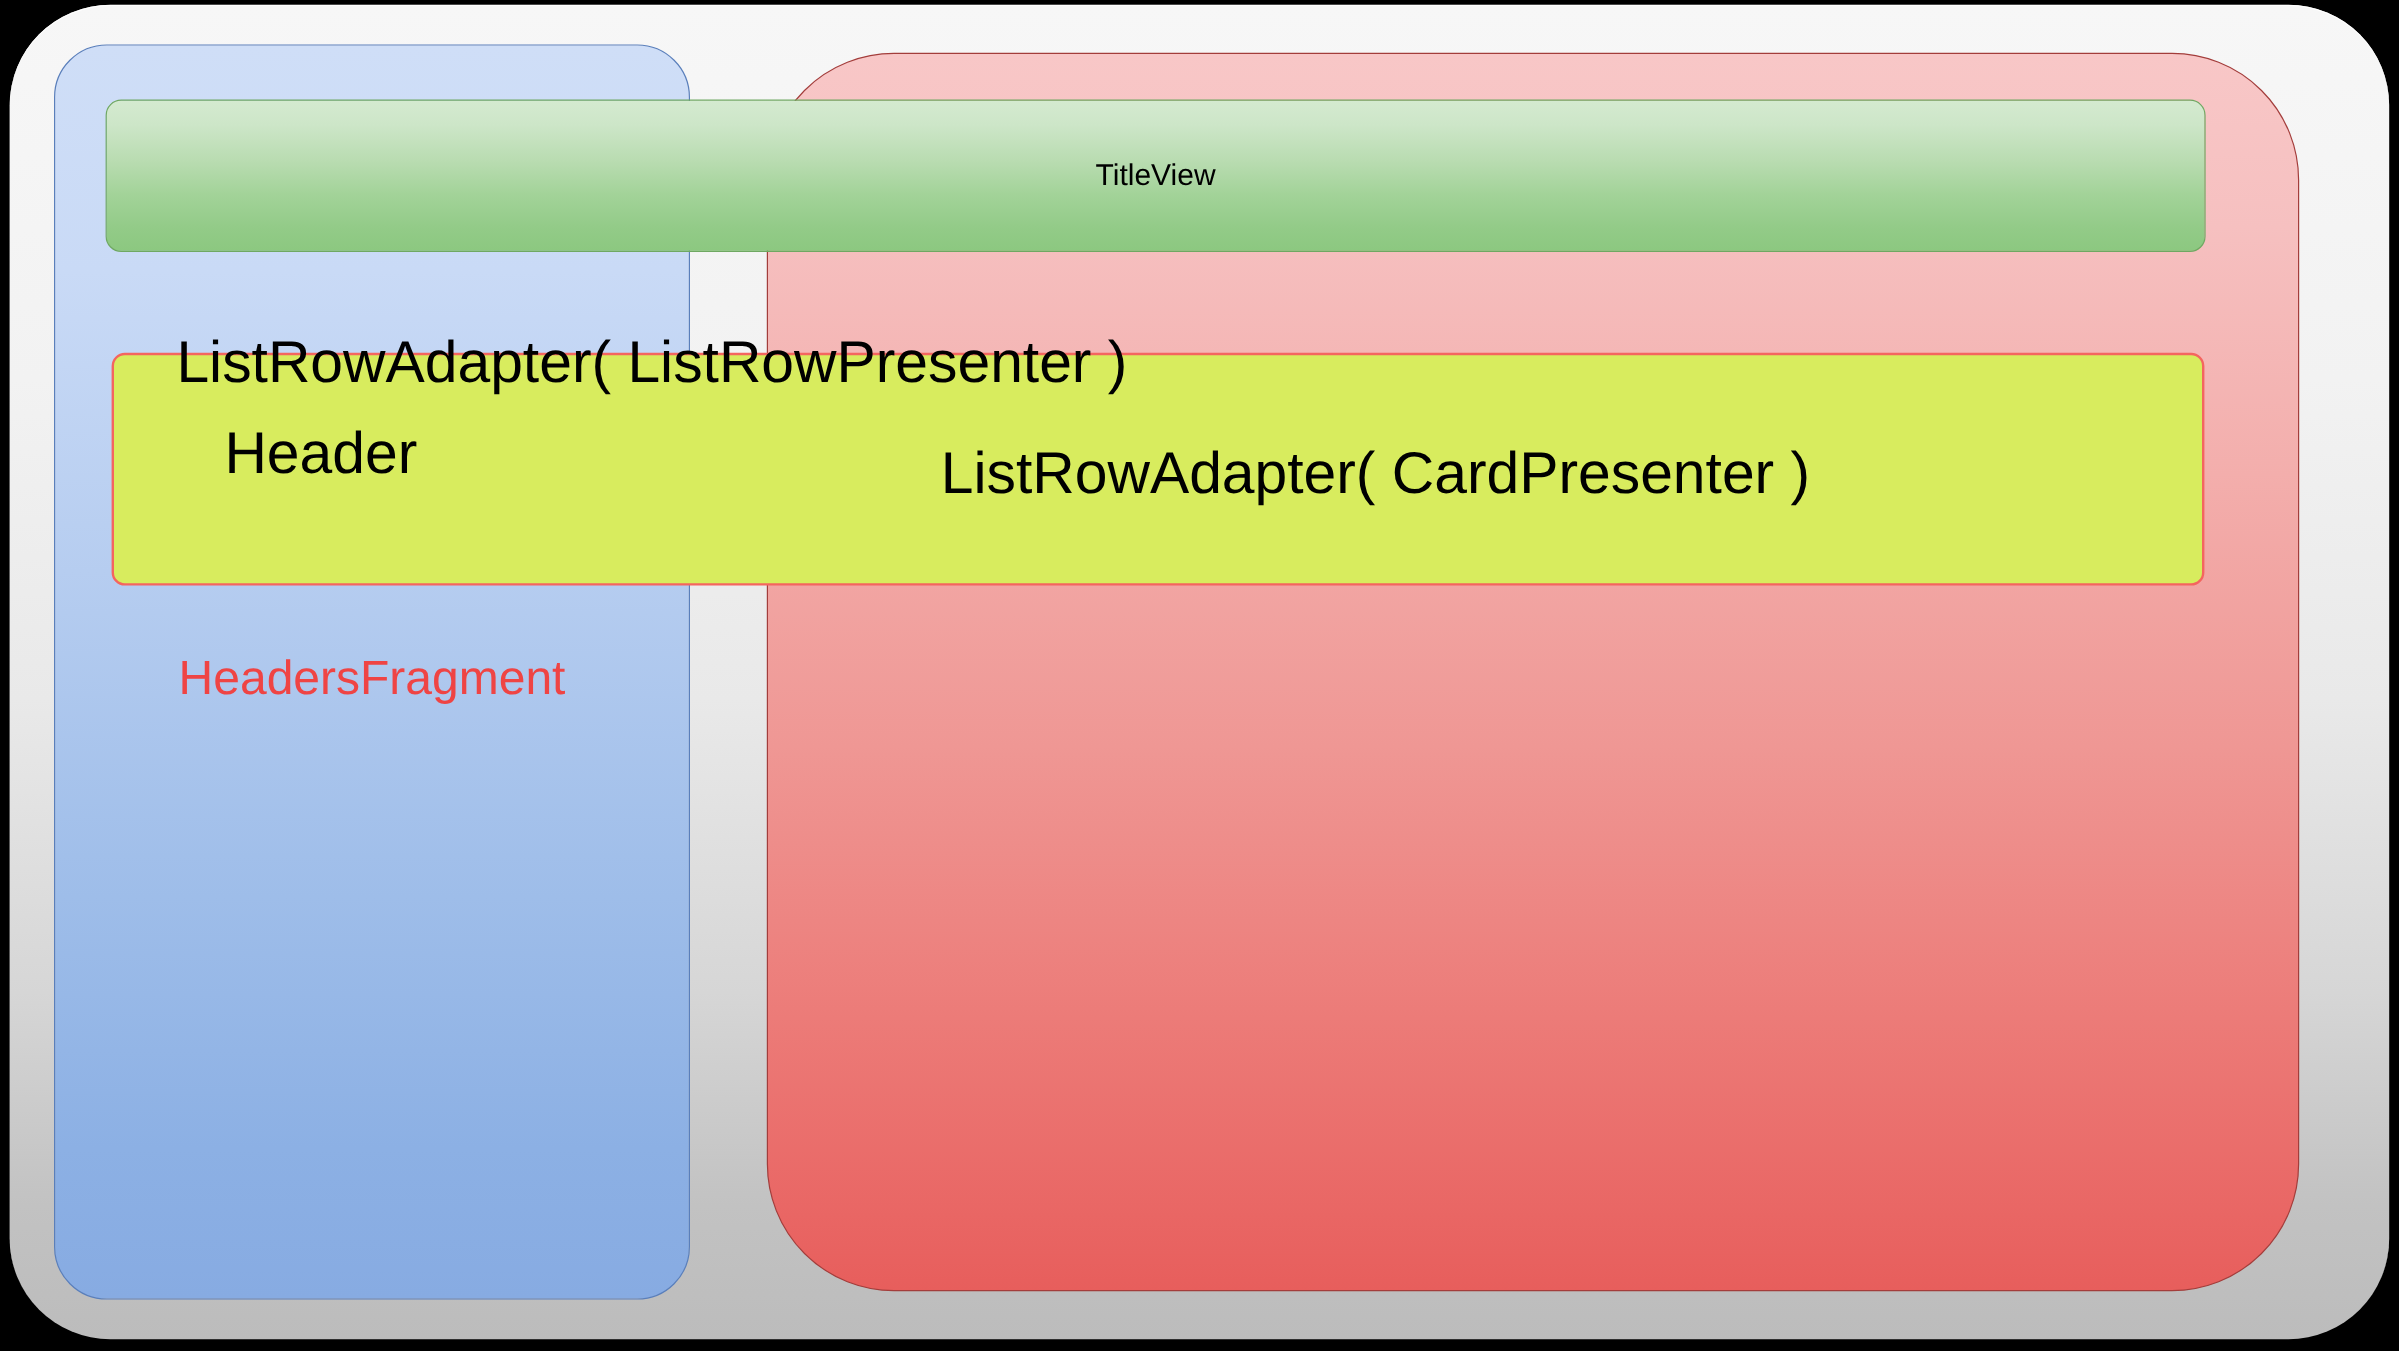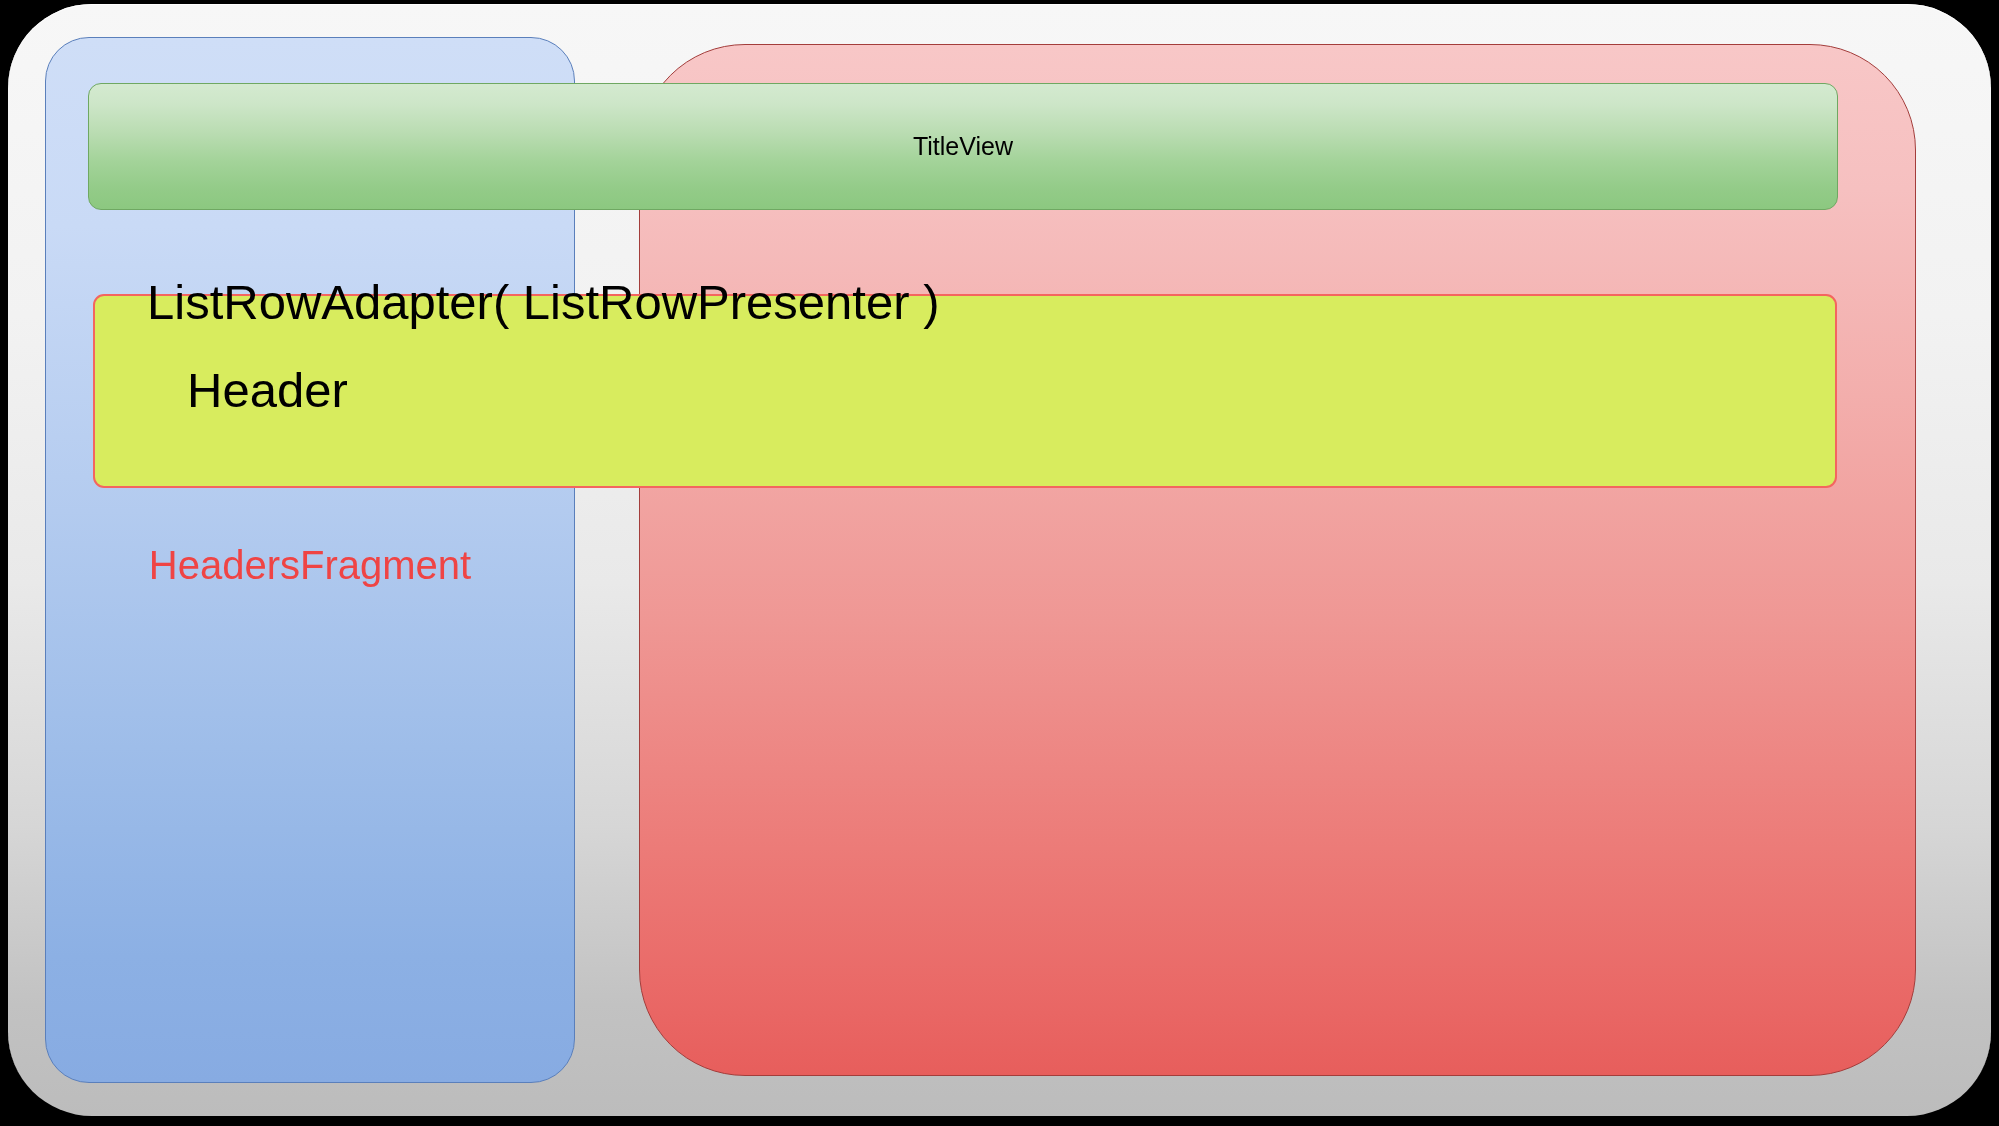--- a/index.html
+++ b/index.html
@@ -149,21 +149,21 @@
     font-family: "Liberation Sans", sans-serif;
     white-space: nowrap;
     line-height: 1;
   }
   .row-adapter-caption {
     left: 147px;
     top: 278px;
   }
   .header-text {
     left: 187px;
-    top: 366px;
+    top: 354px;
   }
   .card-adapter-text {
     left: 784px;
     top: 371px;
   }
 </style>
 </head>
 <body>
 
 <div id="canvas">
@@ -177,17 +177,18 @@
   <div class="title-view">
     <span class="title-view-label">TitleView</span>
   </div>
 
   <div class="row-container"></div>
 
   <div class="big-text row-adapter-caption">ListRowAdapter( ListRowPresenter )</div>
 
   <div class="big-text header-text">Header</div>
 
+  <div class="big-text card-adapter-text">ListRowAdapter( CardPresenter )</div>
 
   <div class="fragment-label headers-label">HeadersFragment</div>
 
 
 </div>
 
 </body></html>

